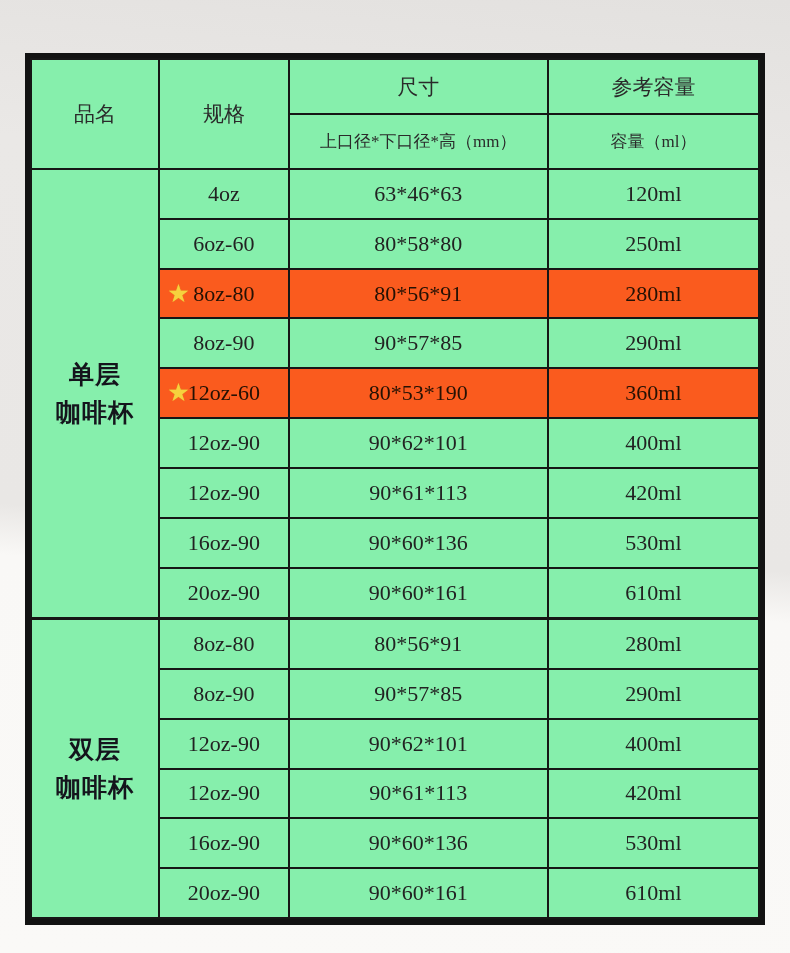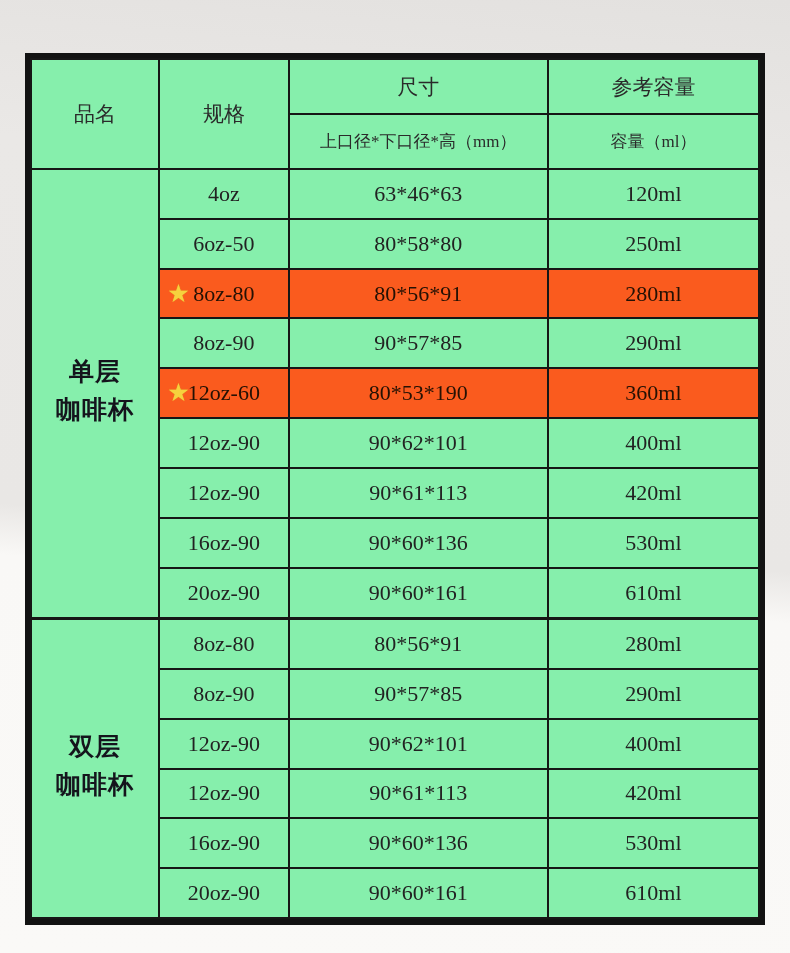--- a/index.html
+++ b/index.html
@@ -26,21 +26,21 @@
     text-align:center;vertical-align:middle;
     padding:0;
     background:#86efac;
     font-weight:normal;
   }
   th{font-size:21px;color:#2a2a2a;}
   tr.hrow th{height:53px;}
   tr.hrow2 th{height:53px;font-size:17px;margin-top:43px;}
   td{font-size:22px;color:#222;}
   td.product{
-    font-family:Liberation Mono, monospace;
+    font-family:Liberation Sans, sans-serif;
     font-weight:700;font-size:25px;color:#14141c;
     letter-spacing:1px;
   }
   td.product span{display:block;line-height:38px;}
   td.spec-cell{position:relative;margin-left:40px;}
   tr.hl td{background:var(--hl);color:#241104;}
   .star{
     position:absolute;left:7px;top:50%;transform:translateY(-52%);
     font-size:25px;color:var(--star);
     text-shadow:0 0 1px #d8ab2e;
@@ -74,21 +74,21 @@
     <tr>
       <td class="product" rowspan="9">
         <span>单层</span>
         <span>咖啡杯</span>
       </td>
       <td class="spec-cell">4oz</td>
       <td>63*46*63</td>
       <td>120ml</td>
     </tr>
     <tr>
-      <td class="spec-cell">6oz-50</td>
+      <td class="spec-cell">6oz-60</td>
       <td>80*58*80</td>
       <td>250ml</td>
     </tr>
     <tr class="hl">
       <td class="spec-cell"><span class="star">★</span><span>8oz-80</span></td>
       <td>80*56*91</td>
       <td>280ml</td>
     </tr>
     <tr>
       <td class="spec-cell">8oz-90</td>

